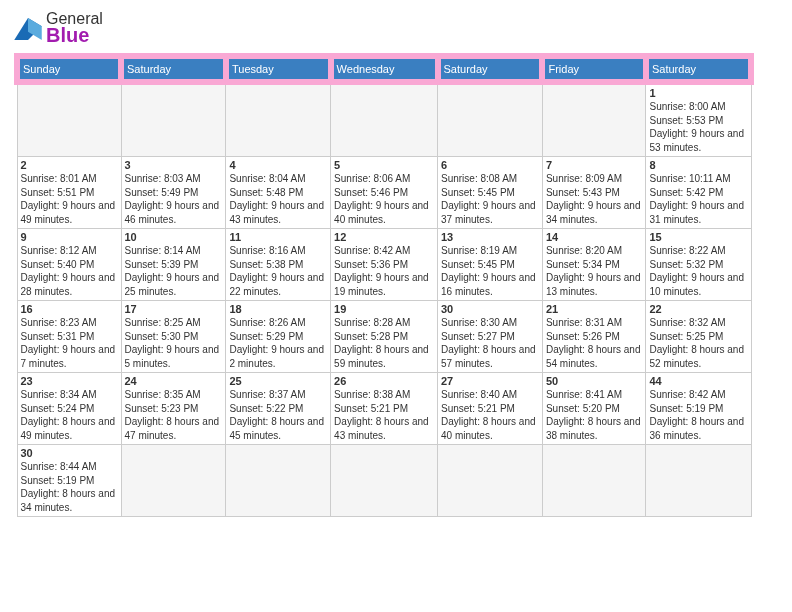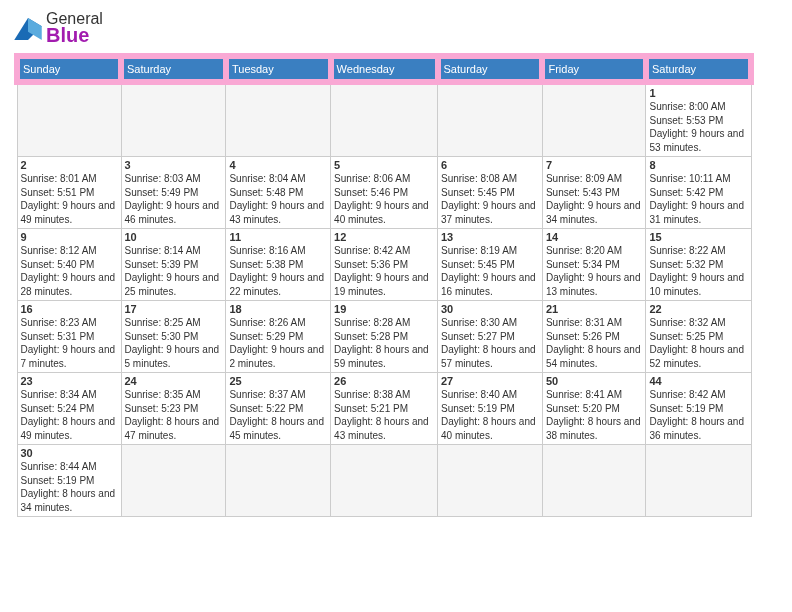--- a/index.html
+++ b/index.html
@@ -313,21 +313,21 @@
           <td>
             <span class="day-num">26</span>
             <div class="day-info">Sunrise: 8:38 AM
 Sunset: 5:21 PM
 Daylight: 8 hours
 and 43 minutes.</div>
           </td>
           <td>
             <span class="day-num">27</span>
             <div class="day-info">Sunrise: 8:40 AM
-Sunset: 5:19 PM
+Sunset: 5:21 PM
 Daylight: 8 hours
 and 40 minutes.</div>
           </td>
           <td>
             <span class="day-num">50</span>
             <div class="day-info">Sunrise: 8:41 AM
 Sunset: 5:20 PM
 Daylight: 8 hours
 and 38 minutes.</div>
           </td>

